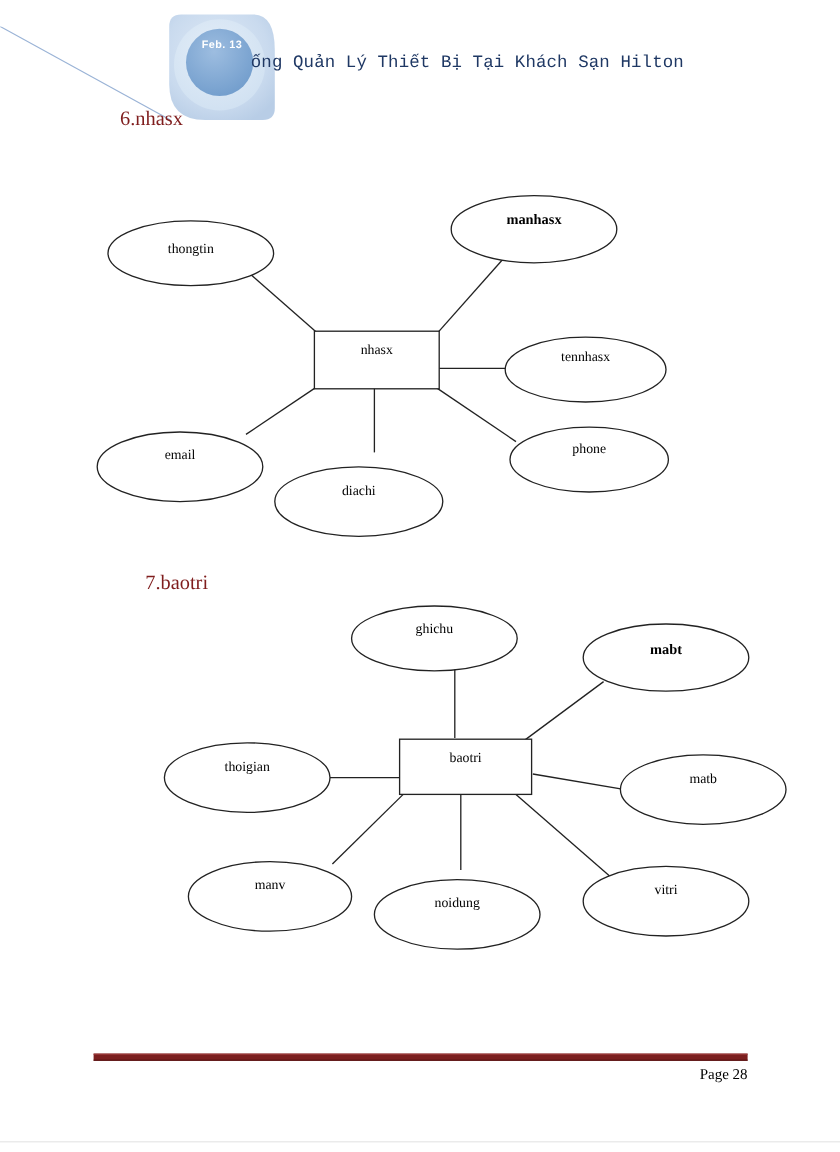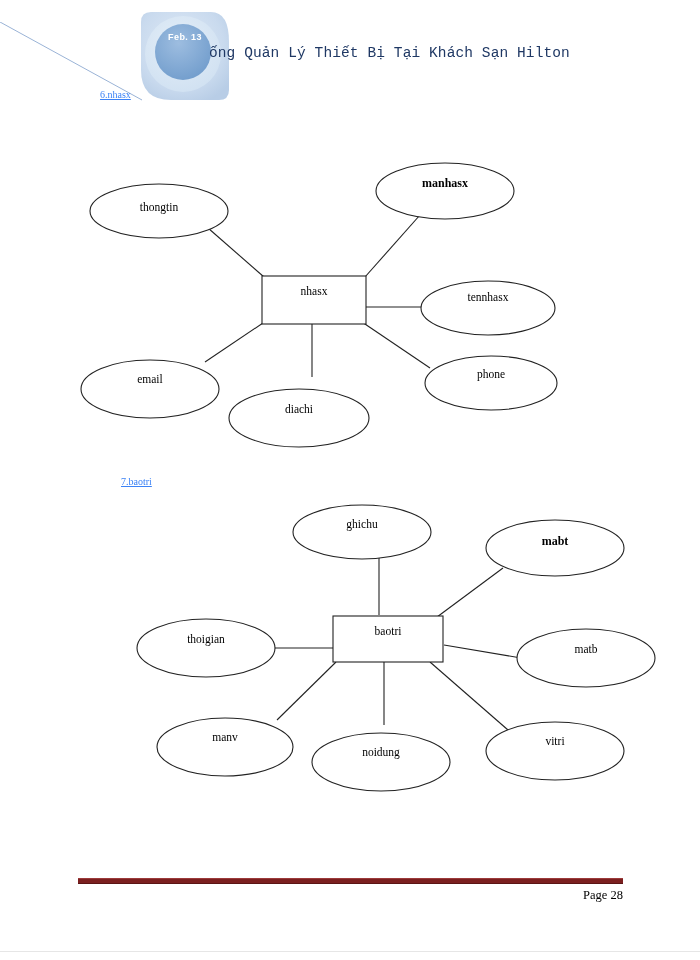--- a/index.html
+++ b/index.html
@@ -75,24 +75,23 @@
     color: #1f3864;
     white-space: nowrap;
     letter-spacing: 0.1px;
     margin-left: 13px;
   }
 
   
   .section-label {
     position: absolute;
     font-family: "Liberation Serif", serif;
-    font-size: 10px;
-    color: #3b82f6;
+    font-size: 17px;
+    color: #7f1d1d;
     white-space: nowrap;
-    text-decoration: underline;
   }
   .label-nhasx { left: 100px; top: 89px; }
   .label-baotri { left: 121px; top: 476px; }
 
   
   .diagram {
     position: absolute;
     left: 0;
   }
   #diagram-nhasx  { top: 140px; width: 700px; height: 320px; }

